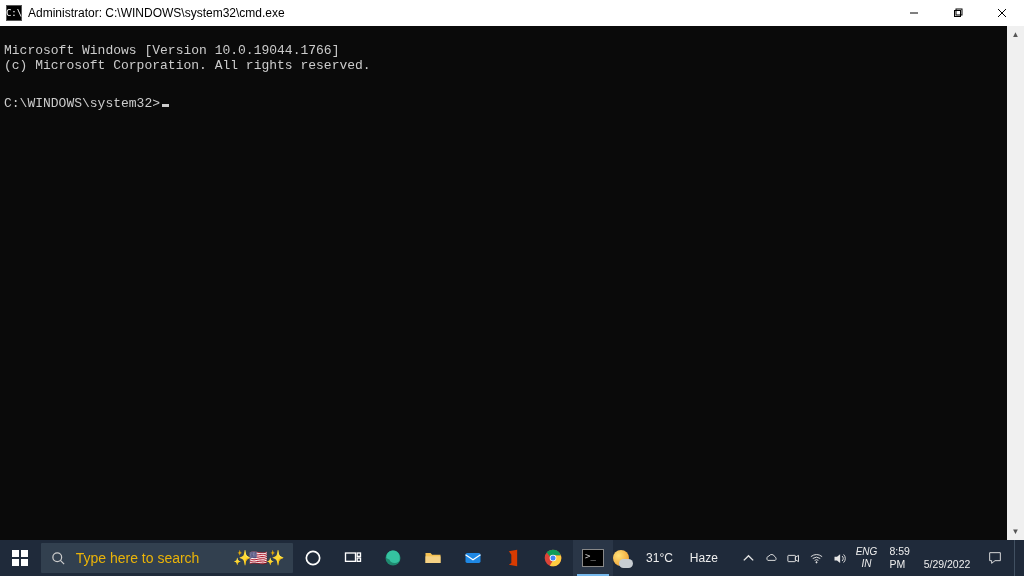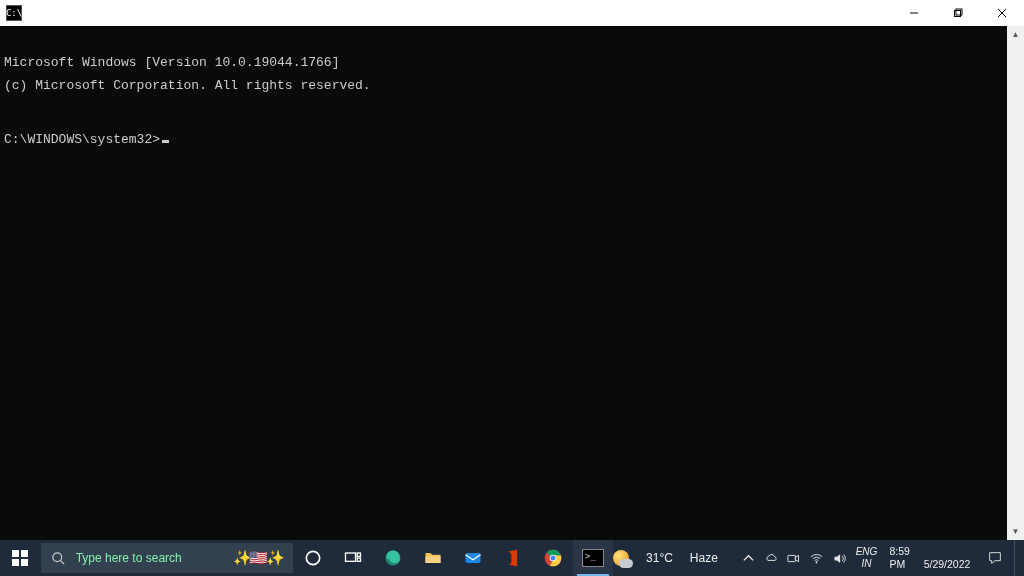--- a/index.html
+++ b/index.html
@@ -41,21 +41,21 @@
       position: relative;
       height: calc(100% - 26px - 36px); 
       background: #0a0a0a;
       display: flex;
     }
     .terminal {
       flex: 1;
       padding: 2px 4px;
       font-family: Consolas, "Courier New", monospace;
       font-size: 13px;
-      line-height: 23px;
+      line-height: 15px;
       color: #cccccc;
       white-space: pre;
     }
     .terminal .prompt-line { display: flex; align-items: baseline; margin-top: 8px; }
     .cursor {
       display: inline-block;
       width: 7px; height: 3px;
       background: #cccccc;
       margin-left: 2px;
       position: relative;
@@ -93,21 +93,21 @@
       height: 30px;
       width: 260px;
       background: #32404f;
       display: flex; align-items: center;
       padding: 0 10px;
       color: #ccc;
       gap: 10px;
       border-radius: 1px;
     }
     .search-box svg { width: 15px; height: 15px; stroke: #ccc; fill: none; stroke-width: 2; }
-    .search-text { color: #86efac; font-size: 12px; }
+    .search-text { color: #eab308; font-size: 14px; }
     .search-news { margin-left: auto; font-size: 15px; letter-spacing: -2px; }
 
     .task-icons { display: flex; align-items: center; height: 100%; }
     .task-icon {
       width: 40px; height: 100%;
       display: flex; align-items: center; justify-content: center;
       position: relative;
     }
     .task-icon svg { width: 20px; height: 20px; }
     .task-icon.cmd {
@@ -148,20 +148,21 @@
       display:flex; align-items:center; justify-content:center;
     }
     .action-center svg{ width:16px; height:16px; stroke:#e5e5e5; fill:none; stroke-width:1.4;}
     .show-desktop { width:6px; height:100%; border-left:1px solid #415061;}
   </style>
 </head>
 <body>
 
 <div class="titlebar">
   <div class="app-icon">C:\</div>
+  <div class="title-text">Administrator: C:\WINDOWS\system32\cmd.exe</div>
   <div class="spacer"></div>
   <div class="win-controls">
     <div class="win-btn">
       <svg viewBox="0 0 10 10">
           <line x1="1" y1="5" x2="9" y2="5"></line>
         </svg>
     </div>
     <div class="win-btn">
       <svg viewBox="0 0 10 10">
           <rect x="1.5" y="2.5" width="6" height="6"></rect>

